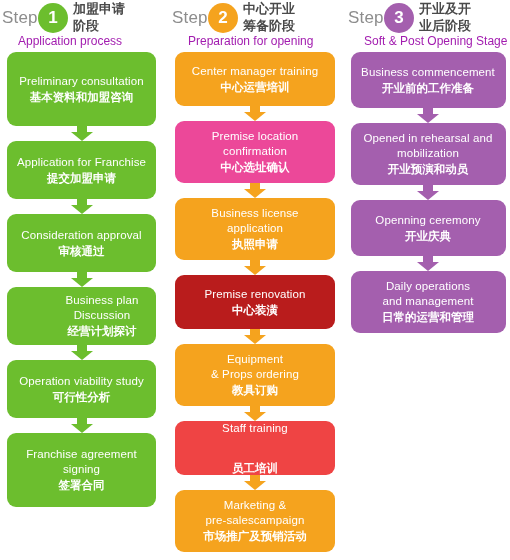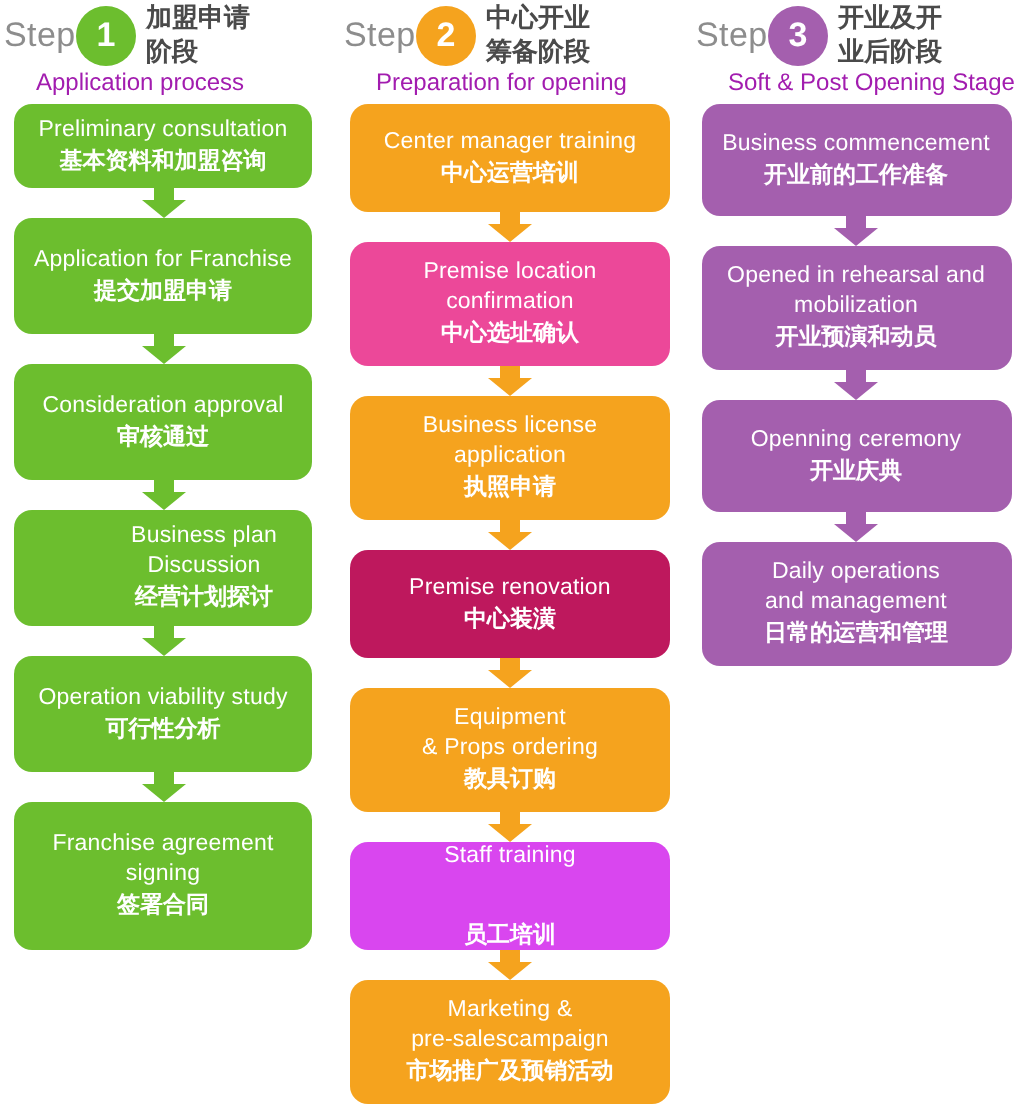--- a/index.html
+++ b/index.html
@@ -137,21 +137,21 @@
       <div class="col-header">
         <div class="step-word">Step</div>
         <div class="step-circle" style="background: rgb(108, 190, 46);">1</div>
         <div class="step-cn">
           <span>加盟申请</span>
           <span>阶段</span>
         </div>
         <div class="step-en">Application process</div>
       </div>
       <div class="flow">
-        <div class="node" style="background: rgb(108, 190, 46); height: 42px;">
+        <div class="node" style="background: rgb(108, 190, 46); height: 74px;">
           <div class="en">Preliminary consultation</div>
           <div class="cn">基本资料和加盟咨询</div>
         </div>
         <div class="arrow">
           <div class="stem" style="background: rgb(108, 190, 46);"></div>
           <div class="head" style="border-top: 9px solid rgb(108, 190, 46);"></div>
         </div>
         <div class="node" style="background: rgb(108, 190, 46); height: 58px;">
           <div class="en">Application for Franchise</div>
           <div class="cn">提交加盟申请</div>
@@ -221,38 +221,38 @@
         </div>
         <div class="node" style="background: rgb(245, 163, 30); height: 62px;">
           <div class="en">Business license</div>
           <div class="en">application</div>
           <div class="cn">执照申请</div>
         </div>
         <div class="arrow">
           <div class="stem" style="background: rgb(245, 163, 30);"></div>
           <div class="head" style="border-top: 9px solid rgb(245, 163, 30);"></div>
         </div>
-        <div class="node" style="background: #be185d; height: 54px;">
+        <div class="node" style="background: #b91c1c; height: 54px;">
           <div class="en">Premise renovation</div>
           <div class="cn">中心装潢</div>
         </div>
         <div class="arrow">
           <div class="stem" style="background: rgb(245, 163, 30);"></div>
           <div class="head" style="border-top: 9px solid rgb(245, 163, 30);"></div>
         </div>
         <div class="node" style="background: rgb(245, 163, 30); height: 62px;">
           <div class="en">Equipment</div>
           <div class="en">&amp; Props ordering</div>
           <div class="cn">教具订购</div>
         </div>
         <div class="arrow">
           <div class="stem" style="background: rgb(245, 163, 30);"></div>
           <div class="head" style="border-top: 9px solid rgb(245, 163, 30);"></div>
         </div>
-        <div class="node" style="background: #d946ef; height: 54px; gap: 24px;">
+        <div class="node" style="background: #ef4444; height: 54px; gap: 24px;">
           <div class="en">Staff training</div>
           <div class="cn">员工培训</div>
         </div>
         <div class="arrow">
           <div class="stem" style="background: rgb(245, 163, 30);"></div>
           <div class="head" style="border-top: 9px solid rgb(245, 163, 30);"></div>
         </div>
         <div class="node" style="background: rgb(245, 163, 30); height: 62px;">
           <div class="en">Marketing &amp;</div>
           <div class="en">pre-salescampaign</div>

